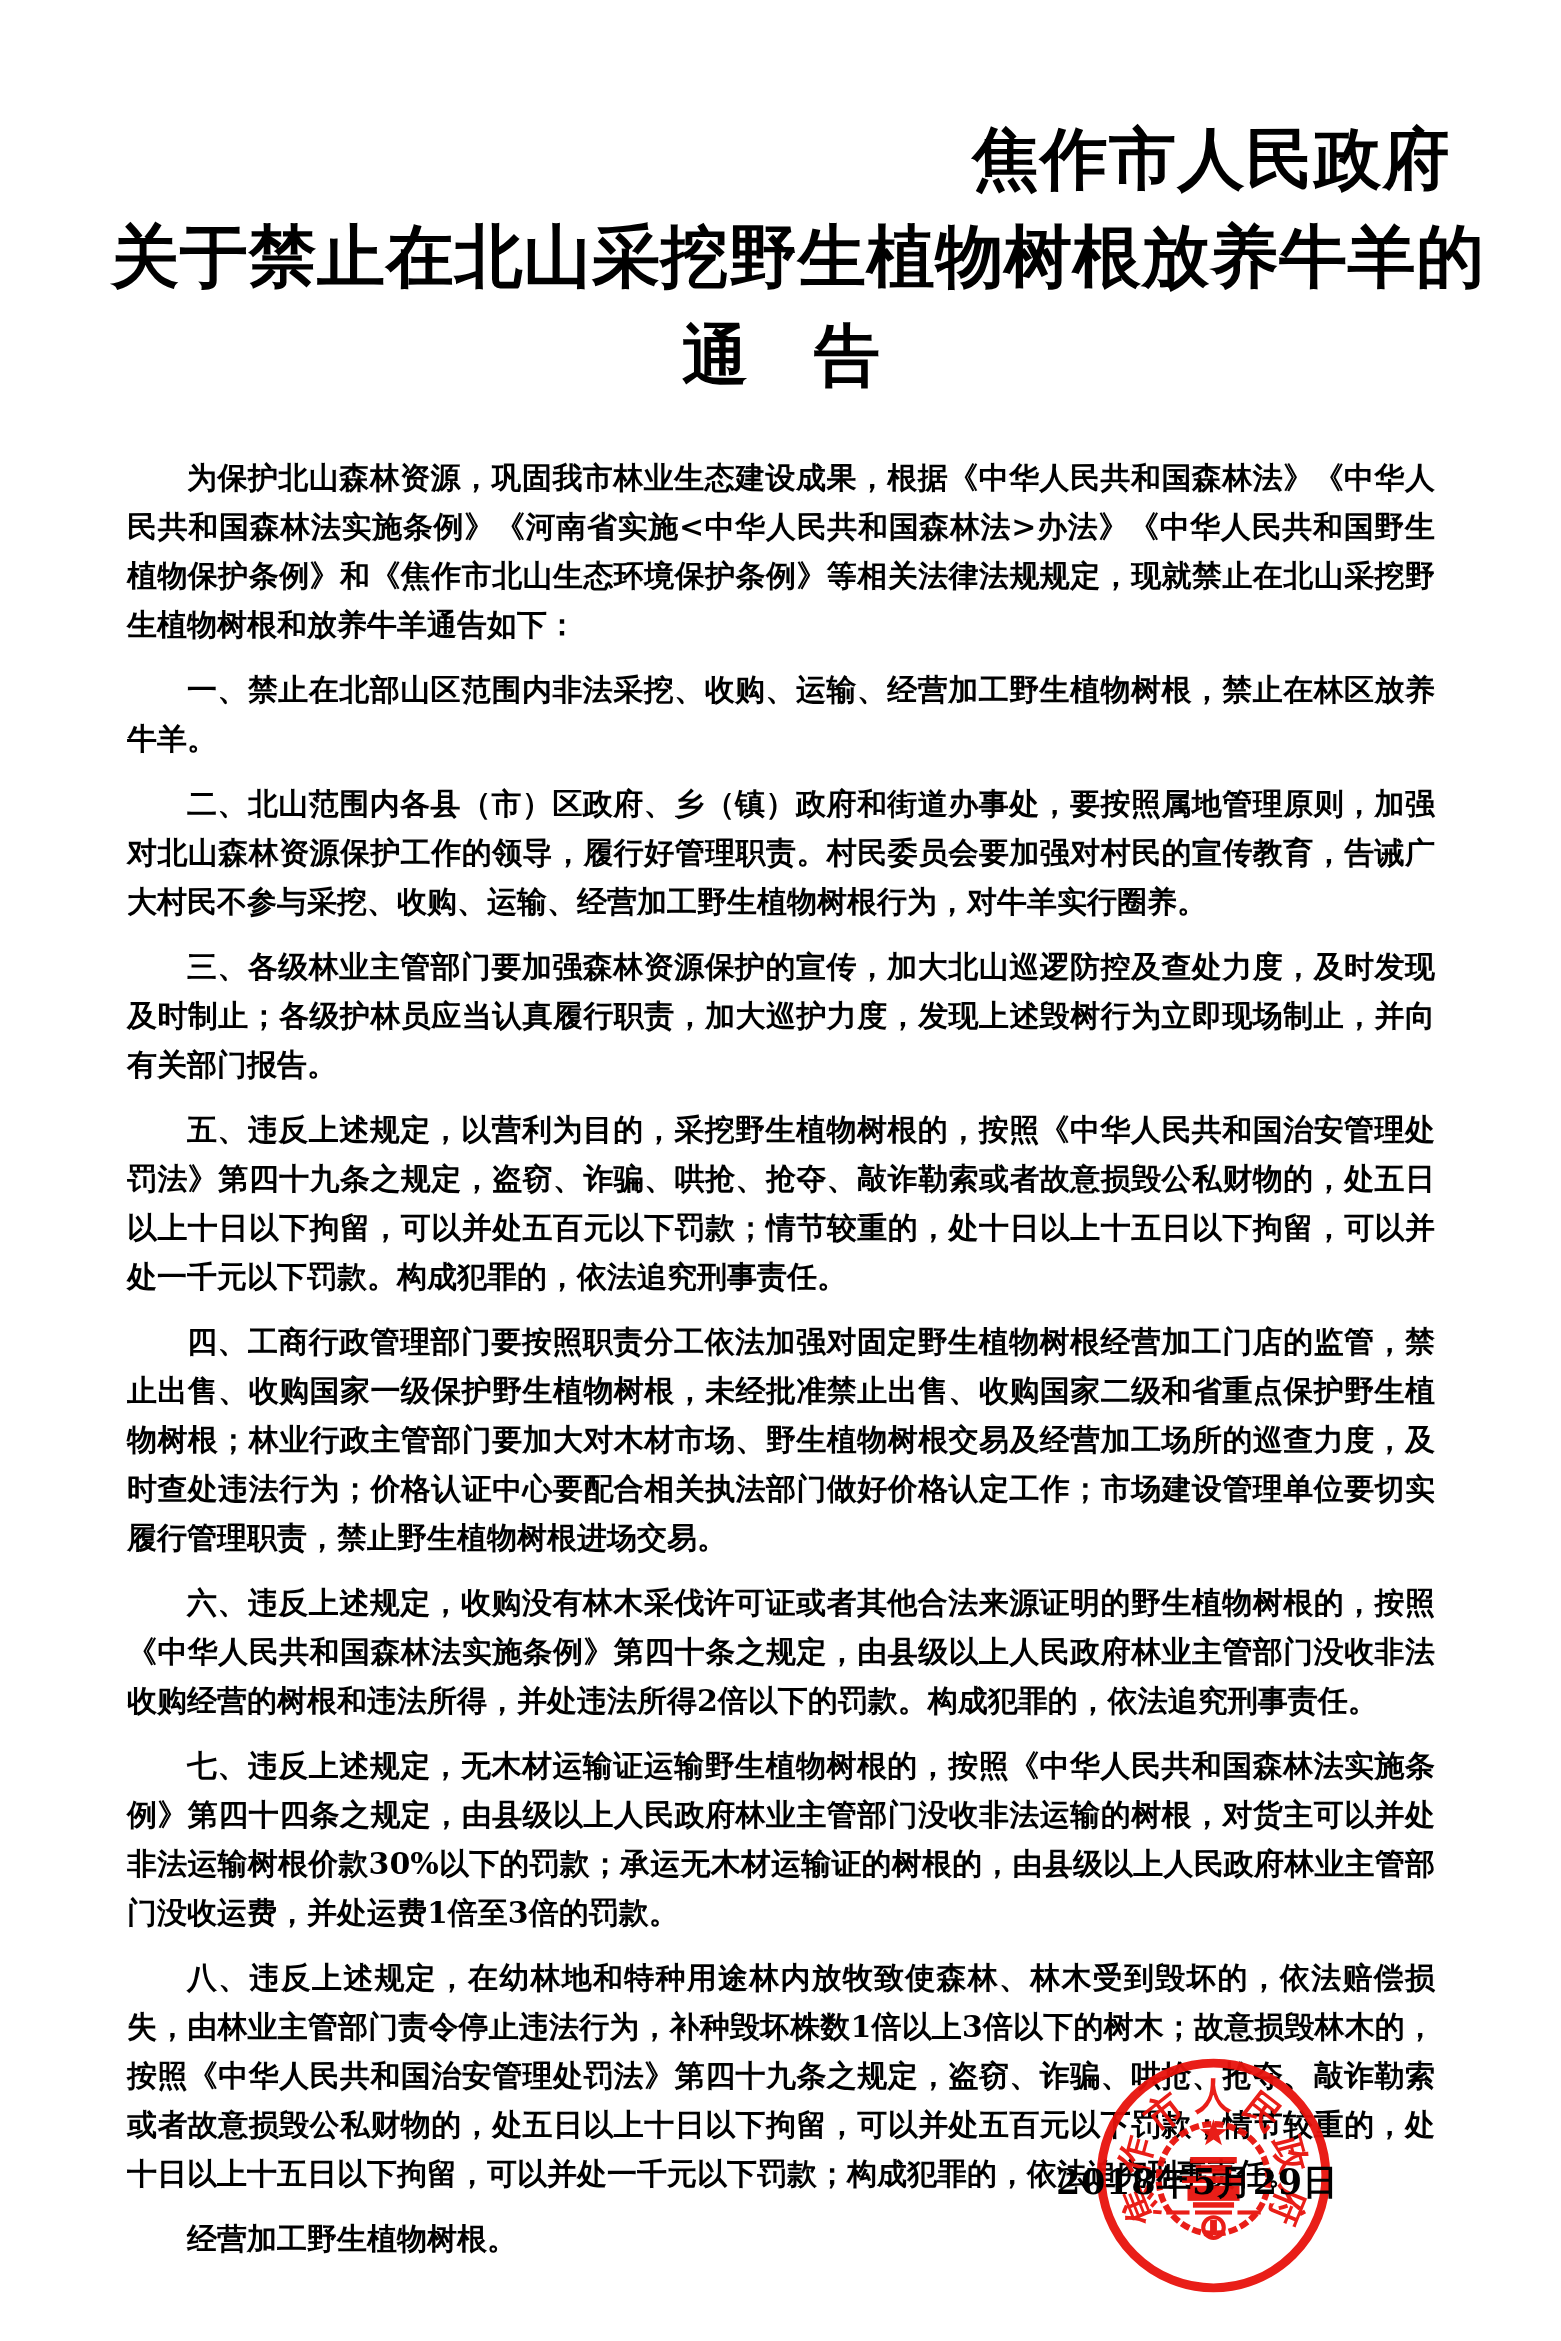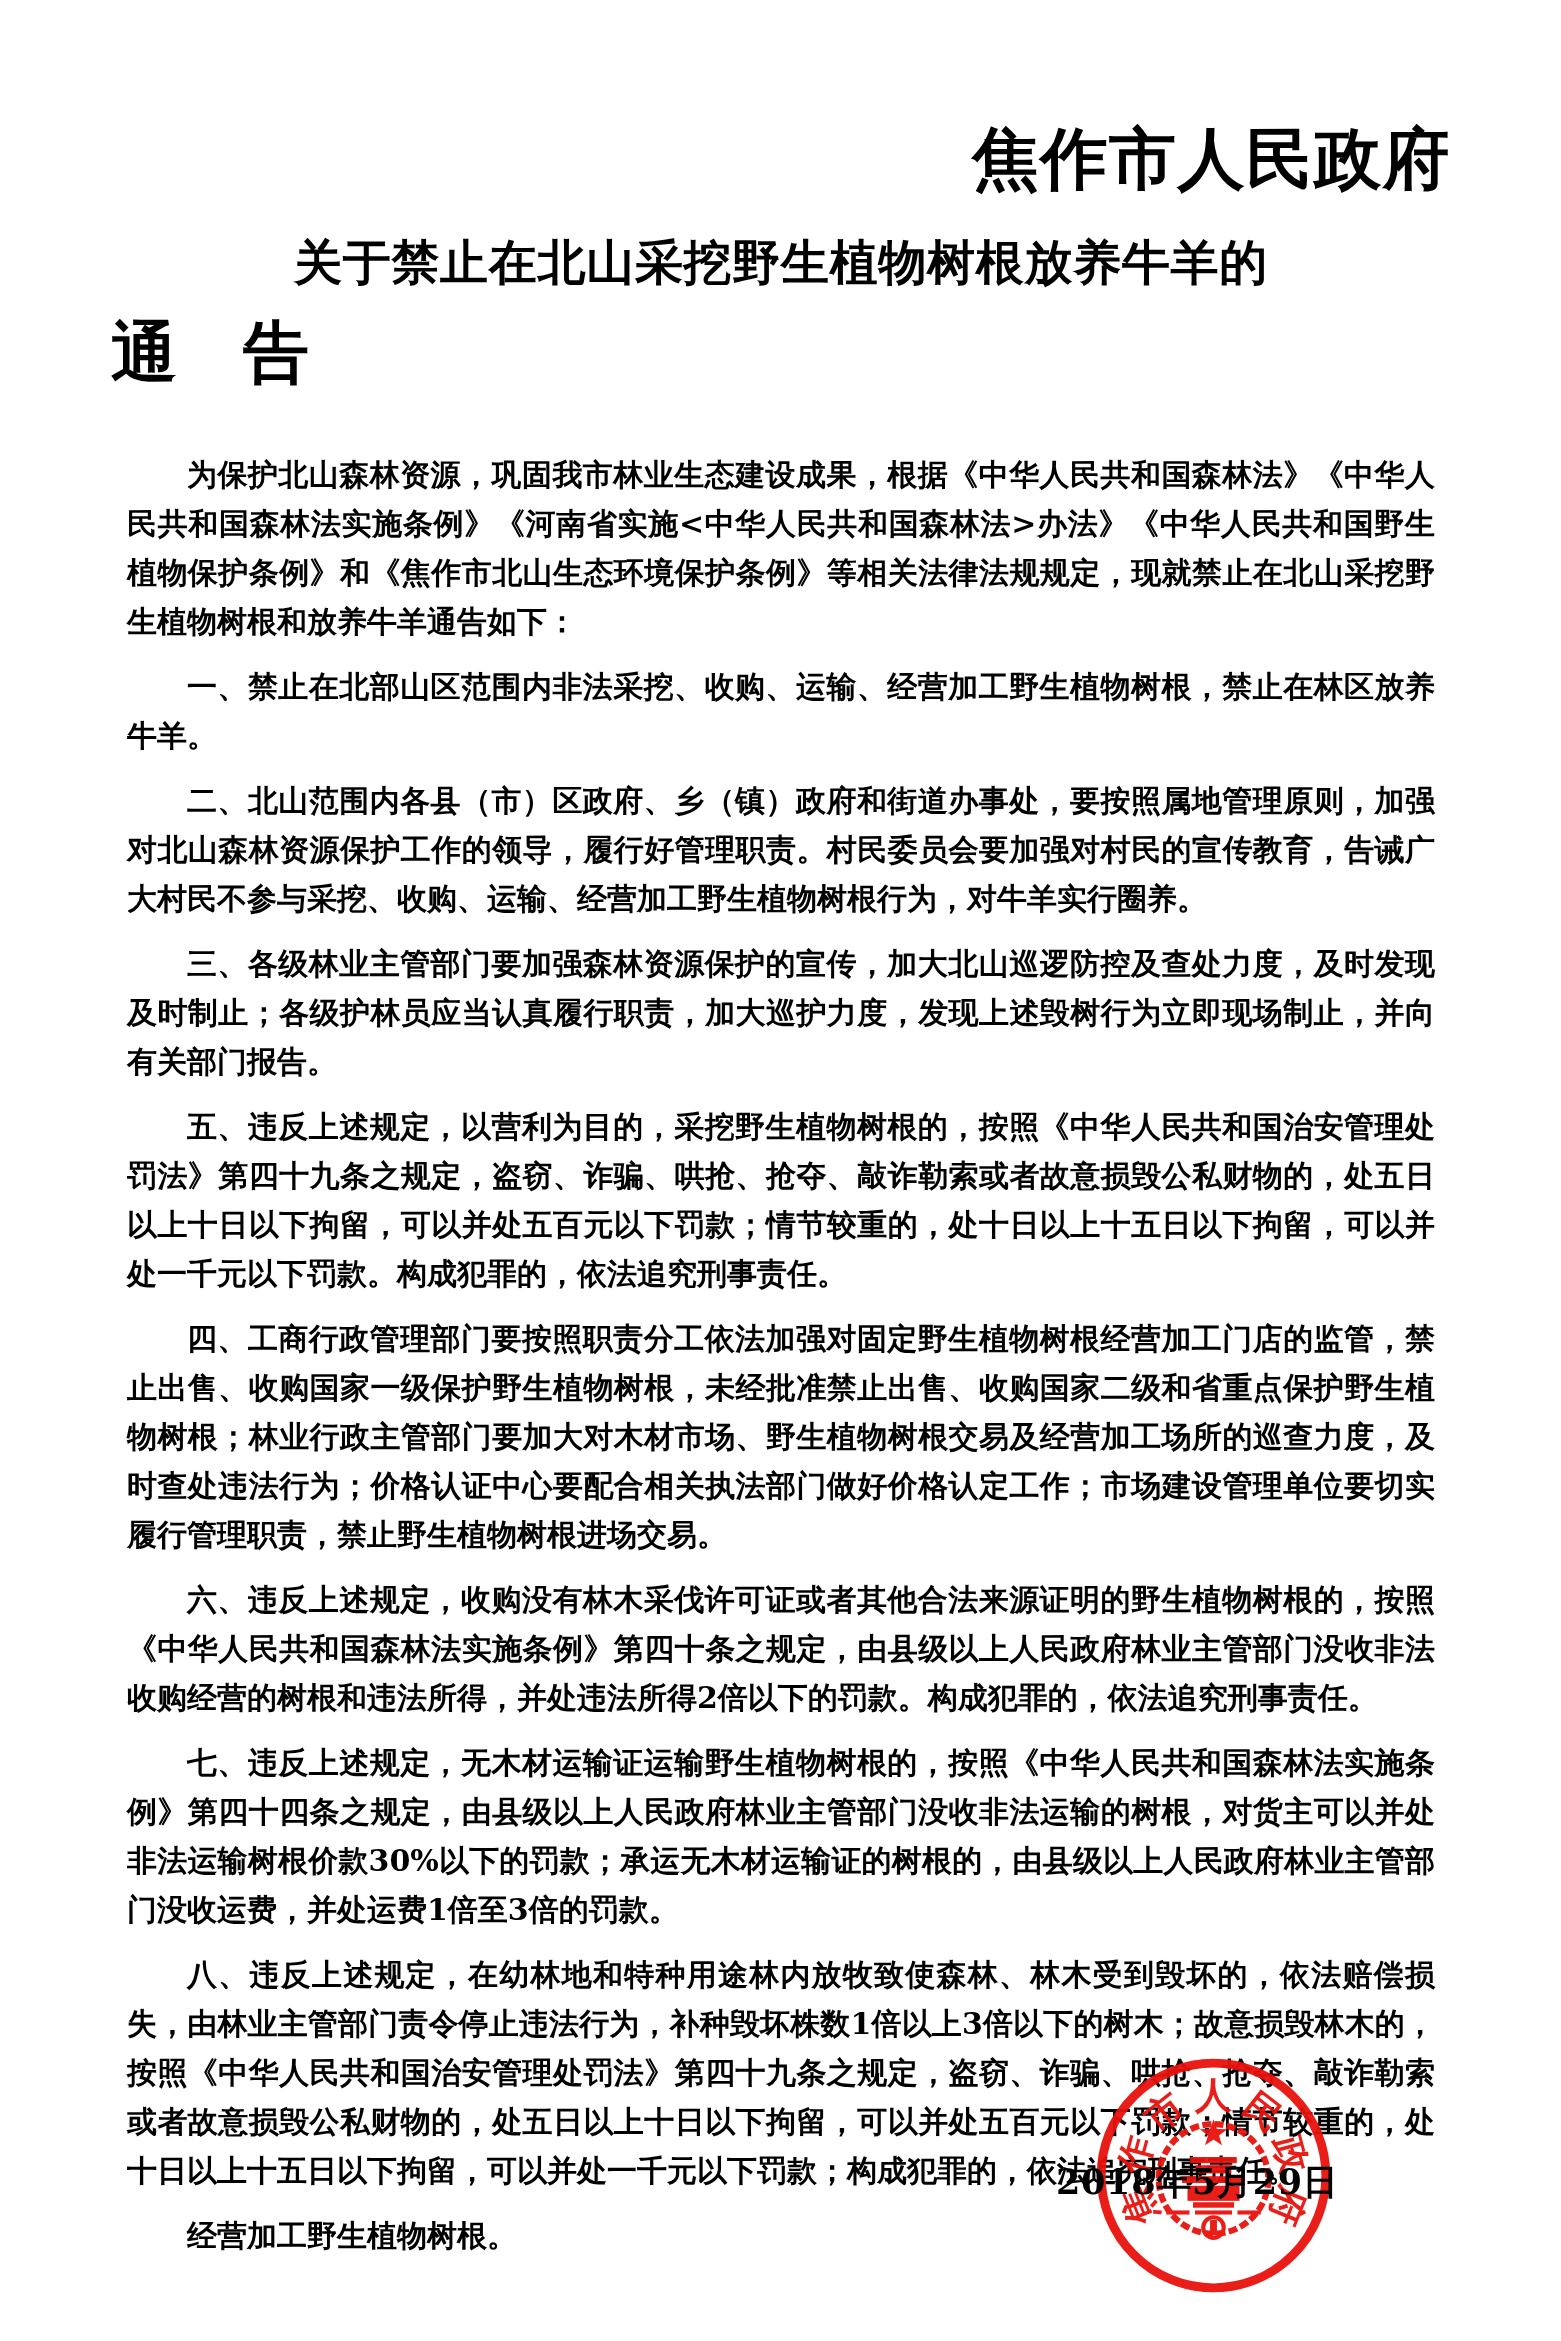--- a/index.html
+++ b/index.html
@@ -20,36 +20,36 @@
   .title1 {
     margin: 123px 0 0 0;
     font-family: "DejaVu Sans", "Liberation Sans", sans-serif;
     font-weight: 800;
     font-size: 67px;
     line-height: 72px;
     text-align: right;
     letter-spacing: 1.4px;
   }
   .title2 {
-    margin: 29px 0 0 0;
+    margin: 23px 0 0 0;
     font-family: "DejaVu Sans", "Liberation Sans", sans-serif;
     font-weight: 800;
-    font-size: 48px;
+    font-size: 68px;
     line-height: 77px;
     text-align: center;
     letter-spacing: 0.7px;
     white-space: nowrap;
   }
   .title3 {
-    margin: 18px 0 0 0;
+    margin: 27px 0 0 0;
     font-family: "DejaVu Sans", "Liberation Sans", sans-serif;
     font-weight: 800;
     font-size: 66px;
     line-height: 68px;
-    text-align: left;
+    text-align: center;
   }
   .body-text {
     margin-top: 63px;
   }
   .body-text p {
     margin: 16px;
     font-size: 30px;
     line-height: 49px;
     font-weight: 700;
     text-align: justify;

